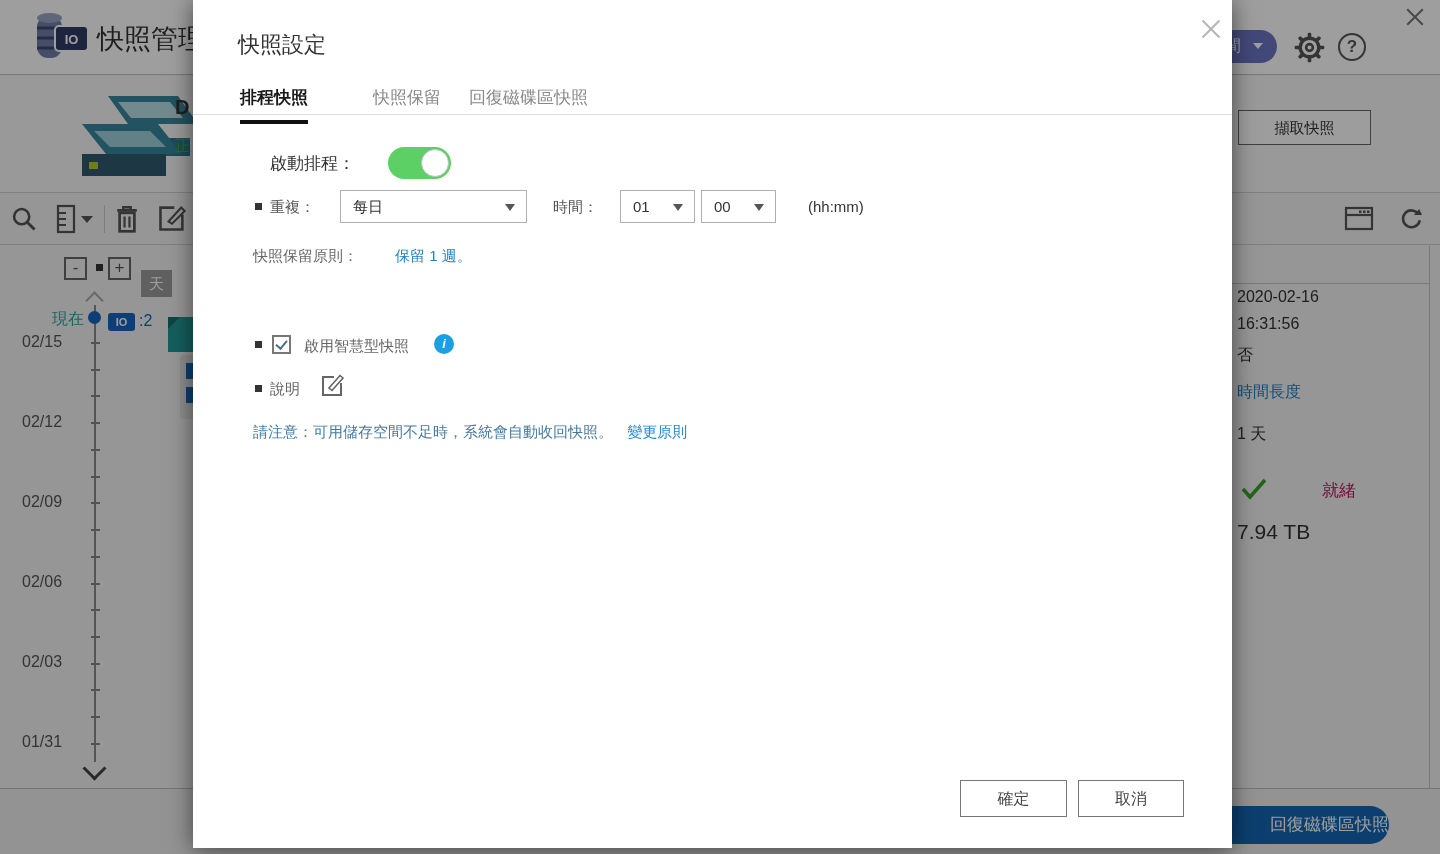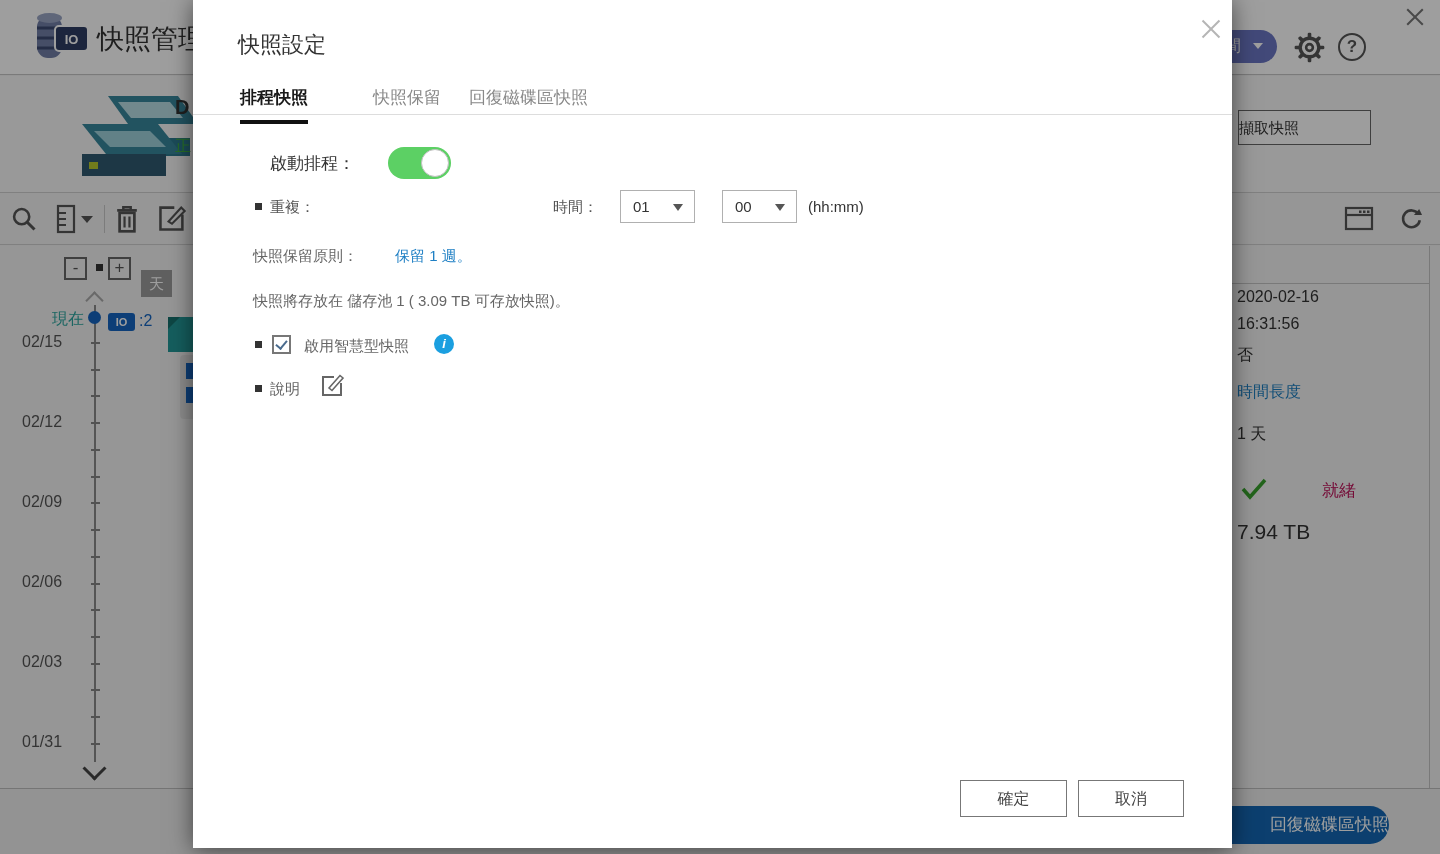--- a/index.html
+++ b/index.html
@@ -14,21 +14,21 @@
   .vol-selector-partial { position:absolute; right:36px; top:6px; font-size:16px; }
   .caret-down-w { position:absolute; right:14px; top:13px; width:0; height:0; border-left:5px solid transparent; border-right:5px solid transparent; border-top:6px solid #fff; }
   .help-icon { position:absolute; left:1338px; top:33px; width:28px; height:28px; border:2px solid #555; border-radius:50%; color:#555; font-size:17px; font-weight:bold; text-align:center; line-height:24px; }
   .win-close { position:absolute; left:1403px; top:5px; width:24px; height:24px; }
   .xbar { position:absolute; left:11px; top:1px; width:2px; height:22px; background:#777; }
   .xbar.a { transform:rotate(45deg); } .xbar.b { transform:rotate(-45deg); }
 
   .vol-row { position:absolute; left:0; top:76px; width:1440px; height:116px; background:#f7f7f7; }
   .vol-name { position:absolute; left:175px; top:20px; font-size:20px; font-weight:bold; color:#333; }
   .vol-status { position:absolute; left:175px; top:60px; font-size:16px; color:#3fae3f; }
-  .take-snapshot-btn { position:absolute; left:1238px; top:34px; width:133px; height:35px; background:#fdfdfd; border:1px solid #666; color:#333; font-size:15px; line-height:33px; }
+  .take-snapshot-btn { position:absolute; left:1238px; top:34px; width:133px; height:35px; background:#fdfdfd; border:1px solid #666; color:#333; font-size:15px; text-align:center; line-height:33px; }
 
   .toolbar { position:absolute; left:0; top:192px; width:1440px; height:53px; background:#f3f3f3; border-top:1px solid #cfcfcf; border-bottom:1px solid #cfcfcf; }
   .tb-divider { position:absolute; left:104px; top:12px; width:1px; height:28px; background:#c9c9c9; }
 
   .main-area { position:absolute; left:0; top:246px; width:1440px; height:542px; background:#f2f2f2; }
   .tl-box { position:absolute; width:23px; height:23px; border:2px solid #666; color:#555; font-size:17px; text-align:center; line-height:18px; background:transparent; }
   .tl-dot { position:absolute; left:96px; top:18px; width:7px; height:7px; background:#333; }
   .tl-unit { position:absolute; left:141px; top:24px; width:31px; height:27px; background:#9b9b9b; color:#fff; font-size:15px; text-align:center; line-height:27px; }
   .chev-up { position:absolute; left:88px; top:48px; width:13px; height:13px; border-left:2px solid #aaa; border-top:2px solid #aaa; transform:rotate(45deg); }
   .tl-line { position:absolute; left:94px; top:59px; width:2px; height:457px; background:#8a8a8a; }
@@ -248,48 +248,55 @@
   <div class="tab" style="left:276px;">回復磁碟區快照</div>
   <div class="tabs-divider"></div>
 
   <div class="field-label" style="left:77px; top:152px; font-size:17px; color:#333;">啟動排程：</div>
   <div class="toggle">
     <div class="knob"></div>
   </div>
 
   <div class="bullet" style="left:62px; top:203px;"></div>
   <div class="field-label" style="left:77px; top:198px;">重複：</div>
+  <div class="select" style="left:147px; top:190px; width:187px;">
+    <span>每日</span>
+    <span class="caret"></span>
+  </div>
   <div class="field-label" style="left:360px; top:198px;">時間：</div>
   <div class="select" style="left:427px; top:190px; width:75px;">
     <span>01</span>
     <span class="caret"></span>
   </div>
-  <div class="select" style="left:529px; top:190px; width:75px;">
+  <div class="select" style="left:508px; top:190px; width:75px;">
     <span>00</span>
     <span class="caret"></span>
   </div>
   <div class="field-label" style="left:615px; top:198px; color:#333;">(hh:mm)</div>
 
   <div class="field-label muted" style="left:60px; top:247px;">快照保留原則：</div>
   <div class="field-label blue-link" style="left:202px; top:247px;">保留 1 週。</div>
 
-  <div class="field-label muted" style="left:60px; top:292px;">快照將存放在 儲存池 1 ( 3.09 TB 可存放快照)。</div>
 
   <div class="bullet" style="left:62px; top:341px;"></div>
   <div class="checkbox">
     <div class="mark"></div>
   </div>
   <div class="field-label muted" style="left:111px; top:337px;">啟用智慧型快照</div>
   <div class="info-icon">i</div>
 
   <div class="bullet" style="left:62px; top:385px;"></div>
   <div class="field-label muted" style="left:77px; top:380px;">說明</div>
   <span class="abs" style="left:126px; top:372px;">
     <svg width="26" height="26" viewBox="0 0 26 26">
       <path d="M22 11 V23 H4 V5 H15" fill="none" stroke="#666" stroke-width="2"></path>
       <path d="M10 16 L21 3.5 L24 6 L13 18.5 Z" fill="none" stroke="#666" stroke-width="1.6"></path>
     </svg>
   </span>
 
+  <div class="notice">
+    <span>請注意：可用儲存空間不足時，系統會自動收回快照。</span>
+    <span class="blue-link">變更原則</span>
+  </div>
 
   <div class="dlg-btn" style="left:767px;">確定</div>
   <div class="dlg-btn" style="left:885px; width:106px;">取消</div>
 </div>
 
 </body></html>

